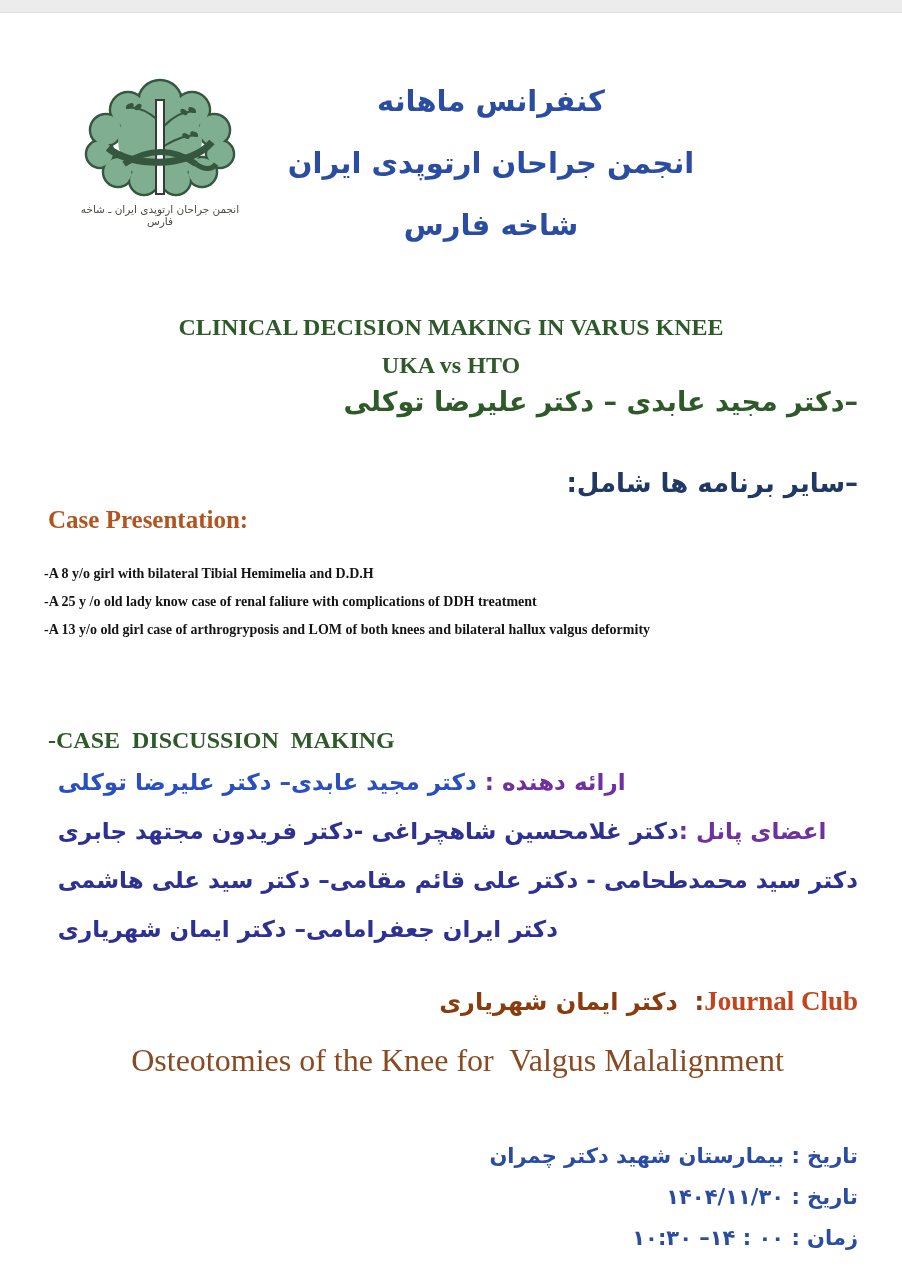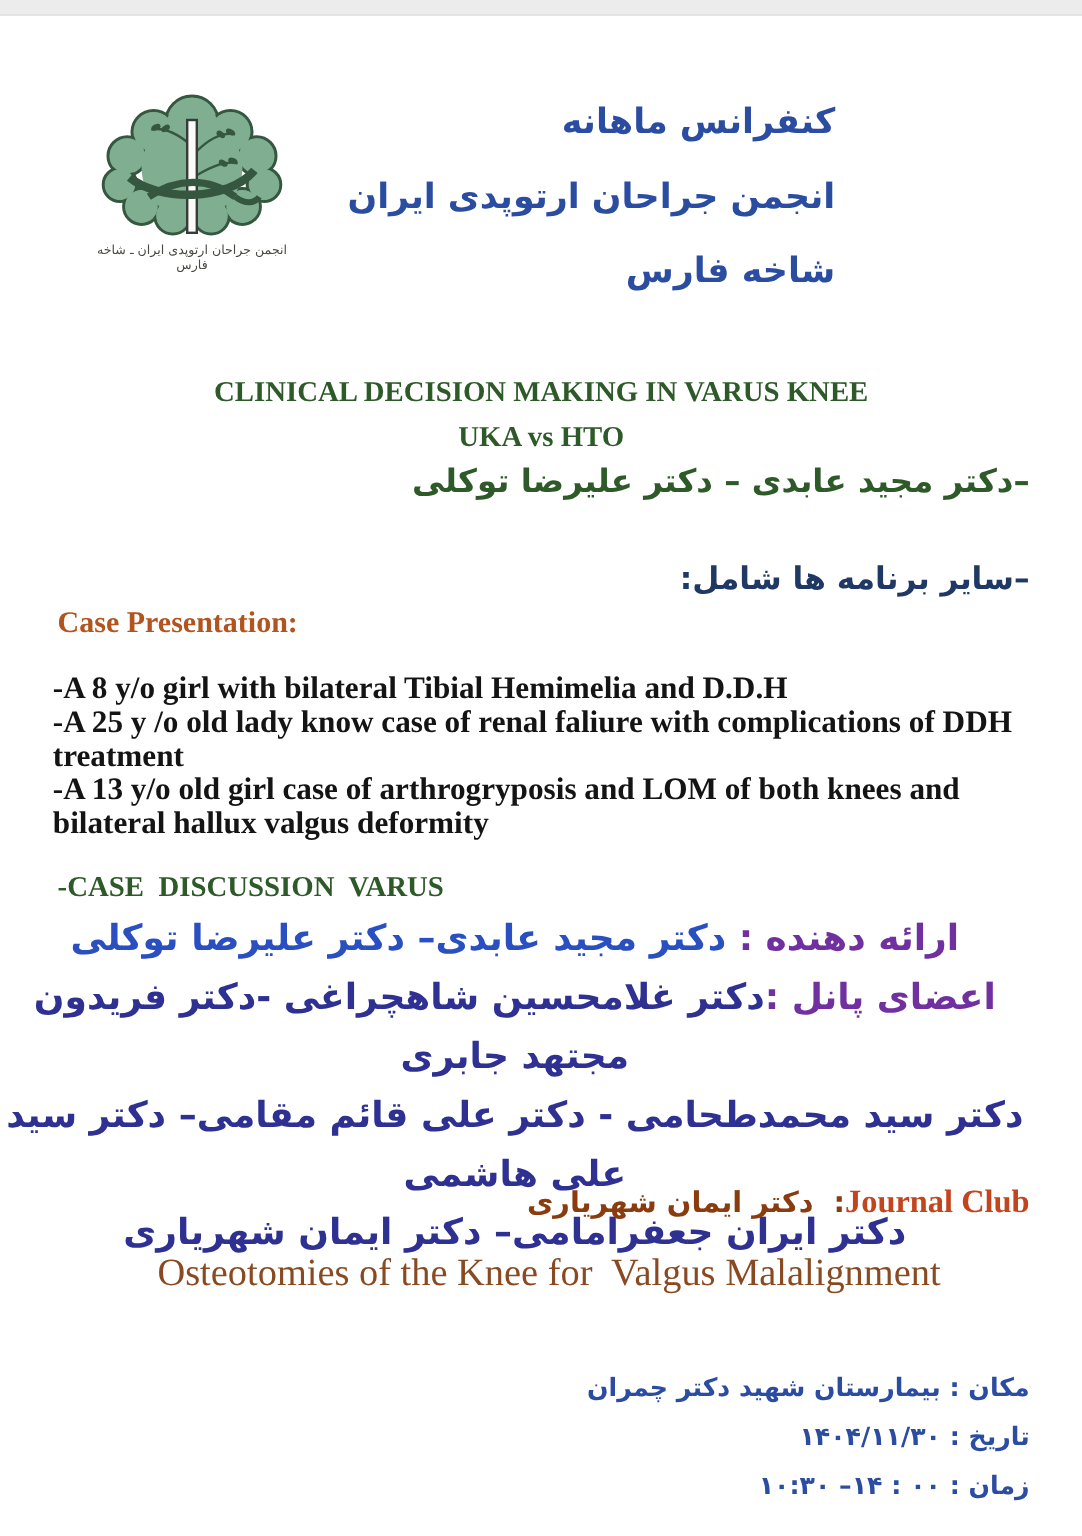--- a/index.html
+++ b/index.html
@@ -9,46 +9,46 @@
   }
   .t{white-space:pre-wrap;}
   .top-strip{position:absolute;top:0;left:0;width:902px;height:12px;background:#ececec;border-bottom:1px solid #dcdcdc;}
 
   
   .logo{position:absolute;left:74px;top:76px;width:172px;text-align:center;}
   .logo-fa{font-size:10.5px;color:#4a4a42;margin-top:1px;direction:rtl;}
   .logo-en{font-size:11.5px;font-weight:bold;color:#17365d;line-height:13.5px;margin-top:2px;}
 
   
-  .header{position:absolute;left:286px;top:70px;width:410px;direction:rtl;}
+  .header{position:absolute;left:286px;top:70px;width:410px;text-align:center;direction:rtl;}
   .header div{font-size:29px;font-weight:bold;color:#2b4da1;line-height:62px;}
 
   .heading-red{position:absolute;right:44px;top:270px;direction:rtl;font-size:25px;font-weight:bold;color:#e31212;}
 
   .conf-title{position:absolute;left:0;right:0;top:308px;text-align:center;
     font-family:"Liberation Serif","DejaVu Serif",serif;font-weight:bold;font-size:24px;
     color:#2d5a28;line-height:38px;}
 
   .presenters{position:absolute;right:44px;top:386px;direction:rtl;font-size:27px;font-weight:bold;color:#2d5a28;}
 
   .other-programs{position:absolute;right:44px;top:468px;direction:rtl;font-size:26px;font-weight:bold;color:#1f3864;}
 
   .case-heading{position:absolute;left:48px;top:506px;
     font-family:"Liberation Serif","DejaVu Serif",serif;font-weight:bold;font-size:25px;
     color:#b2541f;text-decoration-thickness:2px;text-underline-offset:5px;}
 
   .case-list{position:absolute;left:44px;top:560px;width:806px;
-    font-family:"Liberation Serif","DejaVu Serif",serif;font-weight:bold;font-size:26px;
+    font-family:"Liberation Serif","DejaVu Serif",serif;font-weight:bold;font-size:14px;
     color:#141414;line-height:28px;}
 
   .panel-heading{position:absolute;left:48px;top:727px;
     font-family:"Liberation Serif","DejaVu Serif",serif;font-weight:bold;font-size:24px;color:#2d5a28;}
 
-  .panel{position:absolute;right:44px;top:758px;direction:rtl;text-align:center;
-    font-size:30px;font-weight:bold;line-height:49px;}
+  .panel{position:absolute;right:44px;top:758px;direction:rtl;text-align:left;
+    font-size:23px;font-weight:bold;line-height:49px;}
   .lbl-purple{color:#7030a0;}
   .names-blue{color:#2a4fc0;}
   .names-navy{color:#2e3192;}
 
   .journal{position:absolute;right:44px;top:986px;direction:rtl;font-size:24px;font-weight:bold;color:#8a3c0f;}
   .journal .jc-label{font-family:"Liberation Serif","DejaVu Serif",serif;font-size:27px;font-weight:bold;color:#c2451d;}
 
   .osteotomies{position:absolute;left:0;right:0;top:1042px;text-align:center;
     font-family:"Liberation Serif","DejaVu Serif",serif;font-weight:normal;font-size:32px;color:#8a4a21;padding-left:13px;}
 
@@ -135,33 +135,33 @@
 
   <div class="other-programs t">–سایر برنامه ها شامل:</div>
 
   <div class="case-heading t">Case Presentation:</div>
   <div class="case-list">
     <div class="t">-A 8 y/o girl with bilateral Tibial Hemimelia and D.D.H</div>
     <div class="t">-A 25 y /o old lady know case of renal faliure with complications of DDH treatment</div>
     <div class="t">-A 13 y/o old girl case of arthrogryposis and LOM of both knees and bilateral hallux valgus deformity</div>
   </div>
 
-  <div class="panel-heading t">-CASE  DISCUSSION  VARUS</div>
+  <div class="panel-heading t">-CASE  DISCUSSION  MAKING</div>
   <div class="panel">
     <div><span class="lbl-purple t">ارائه دهنده :</span><span class="names-blue t"> دکتر مجید عابدی– دکتر علیرضا توکلی</span></div>
     <div><span class="lbl-purple t">اعضای پانل :</span><span class="names-navy t">دکتر غلامحسین شاهچراغی -دکتر فریدون مجتهد جابری</span></div>
     <div class="names-navy t">دکتر سید محمدطحامی - دکتر علی قائم مقامی– دکتر سید علی هاشمی</div>
     <div class="names-navy t">دکتر ایران جعفرامامی– دکتر ایمان شهریاری</div>
   </div>
 
   <div class="journal">
     <span class="jc-label t">Journal Club</span><span class="t">:  دکتر ایمان شهریاری</span>
   </div>
 
   <div class="osteotomies t">Osteotomies of the Knee for  Valgus Malalignment</div>
 
   <div class="footer">
-    <div class="t">مکان : بیمارستان شهید دکتر چمران</div>
+    <div class="t">تاریخ : بیمارستان شهید دکتر چمران</div>
     <div class="t">تاریخ : ۱۴۰۴/۱۱/۳۰</div>
     <div class="t">زمان : ۰۰ : ۱۴– ۱۰:۳۰</div>
   </div>
 
 </div>
 
 </body></html>

